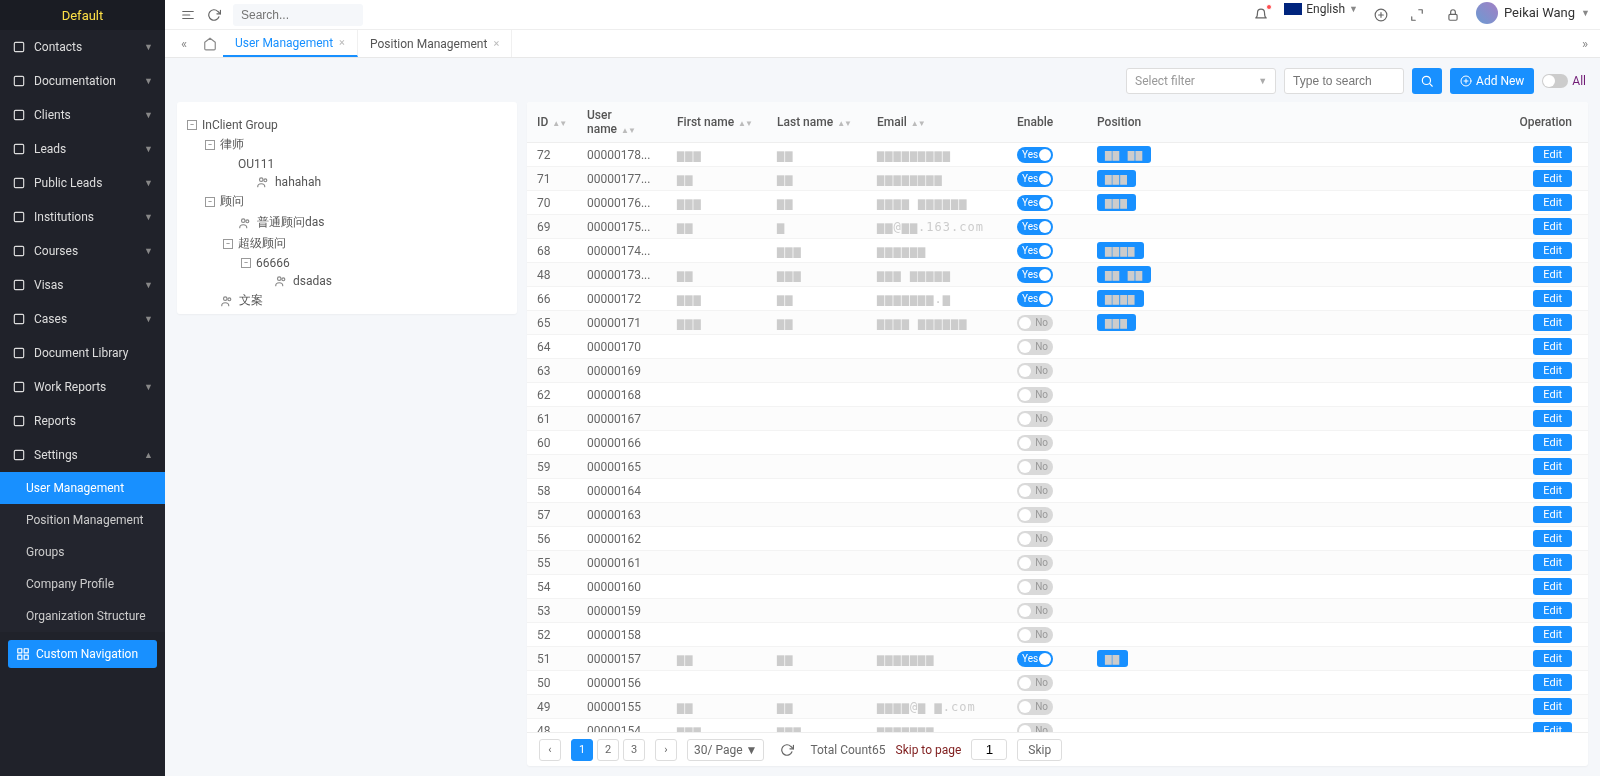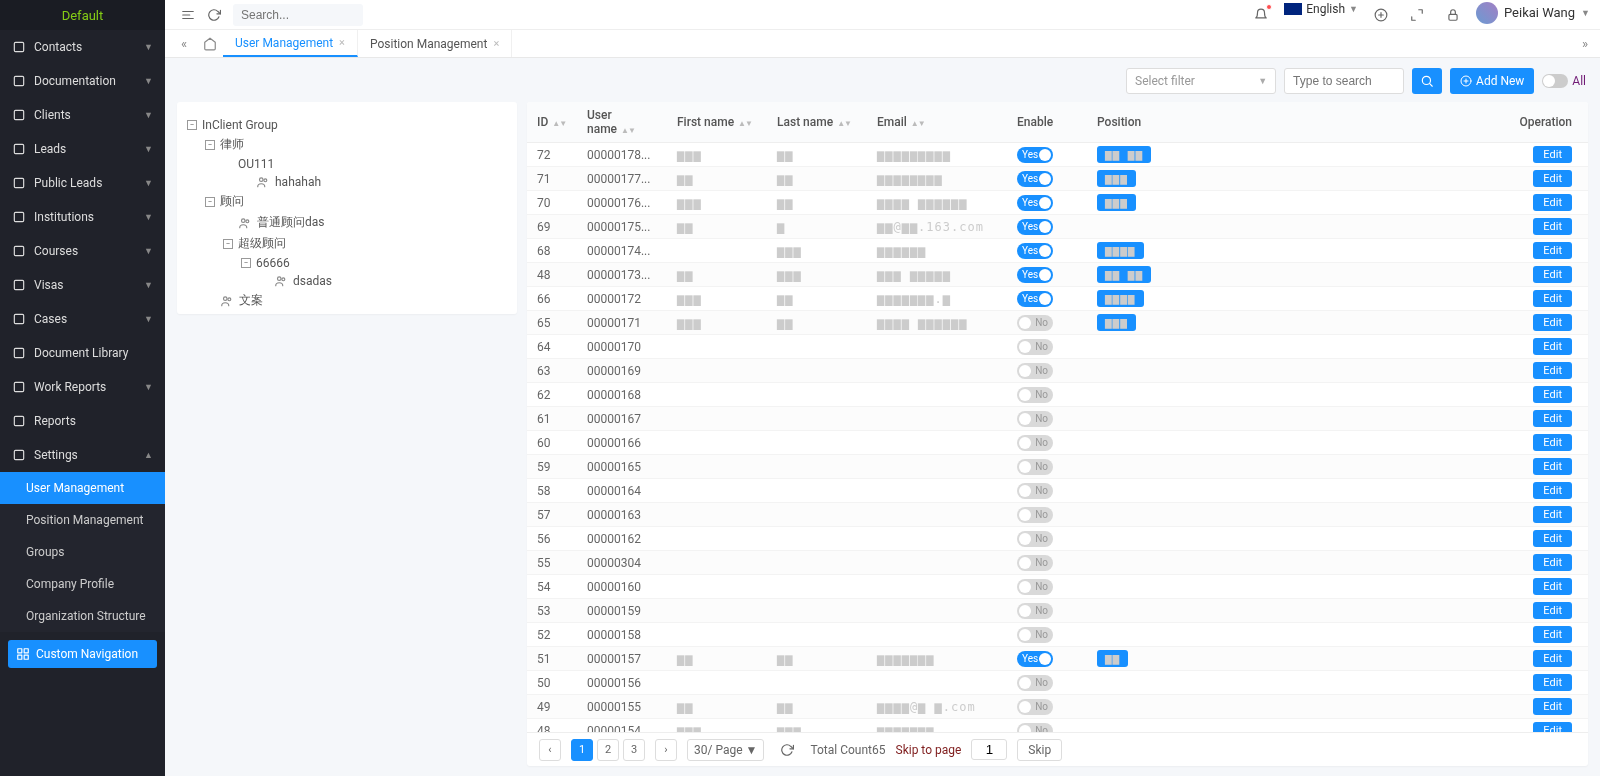--- a/index.html
+++ b/index.html
@@ -1,20 +1,20 @@
 <!DOCTYPE html>
 <html><head>
 <meta charset="utf-8">
 <style>
 * { box-sizing: border-box; margin: 0; padding: 0; }
 html, body { font-family: -apple-system, BlinkMacSystemFont, "Segoe UI", Roboto, Helvetica, Arial, sans-serif; font-size: 13px; background:#f5f7fa; color:#333; height:100%; }
 body { width:1600px; height:776px; overflow:hidden; display:flex; }
 
 #sidebar { width:165px; background:#20222a; color:#ccc; display:flex; flex-direction:column; flex-shrink:0; }
-#brand { height:30px; display:flex; align-items:center; justify-content:center; font-size:13px; color:#84cc16; background:#1a1c23; }
+#brand { height:30px; display:flex; align-items:center; justify-content:center; font-size:13px; color:#fde047; background:#1a1c23; }
 .nav-section { flex:1; overflow:auto; }
 .nav-item { display:flex; align-items:center; padding:10px 12px; cursor:pointer; color:#ddd; font-size:12px; }
 .nav-item .nav-icon { width:14px; height:14px; margin-right:8px; display:inline-flex; align-items:center; justify-content:center; }
 .nav-item .caret { margin-left:auto; font-size:9px; color:#888; }
 .nav-sub { background:#23252e; }
 .nav-sub .sub-item { padding:9px 12px 9px 26px; font-size:12px; color:#ccc; cursor:pointer; }
 .nav-sub .sub-item.active { background:#1890ff; color:#fff; }
 .custom-nav-btn { margin:8px; background:#1890ff; color:#fff; border-radius:3px; padding:7px 8px; display:flex; align-items:center; cursor:pointer; font-size:12px; }
 
 #main { flex:1; display:flex; flex-direction:column; background:#f5f7fa; }
@@ -683,21 +683,21 @@
                   <td><span class="enable-toggle no">
                       <span class="track">No<span class="thumb"></span></span>
                     </span></td>
                   <td></td>
                   <td class="col-op">
                     <span class="edit-btn">Edit</span>
                   </td>
                 </tr>
                 <tr>
                   <td>55</td>
-                  <td>00000304</td>
+                  <td>00000161</td>
                   <td class="redact"></td>
                   <td class="redact"></td>
                   <td class="redact"></td>
                   <td><span class="enable-toggle no">
                       <span class="track">No<span class="thumb"></span></span>
                     </span></td>
                   <td></td>
                   <td class="col-op">
                     <span class="edit-btn">Edit</span>
                   </td>

